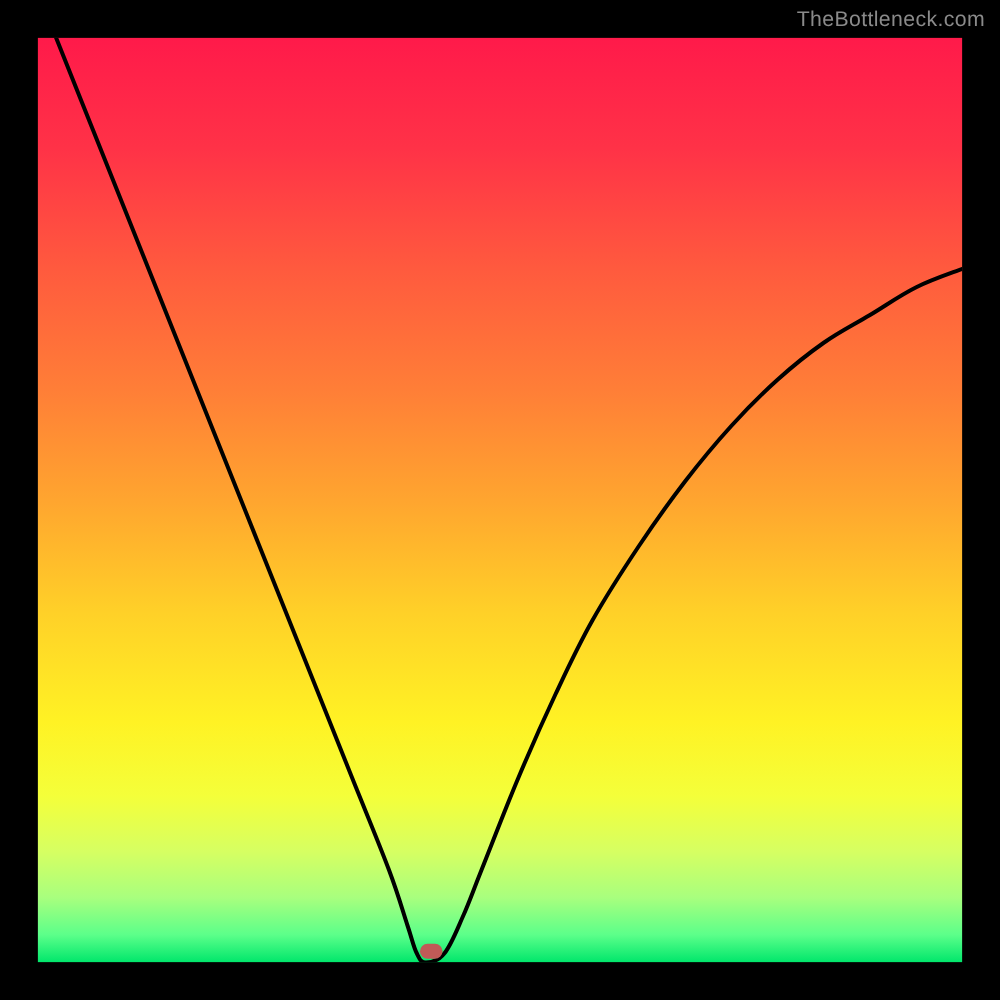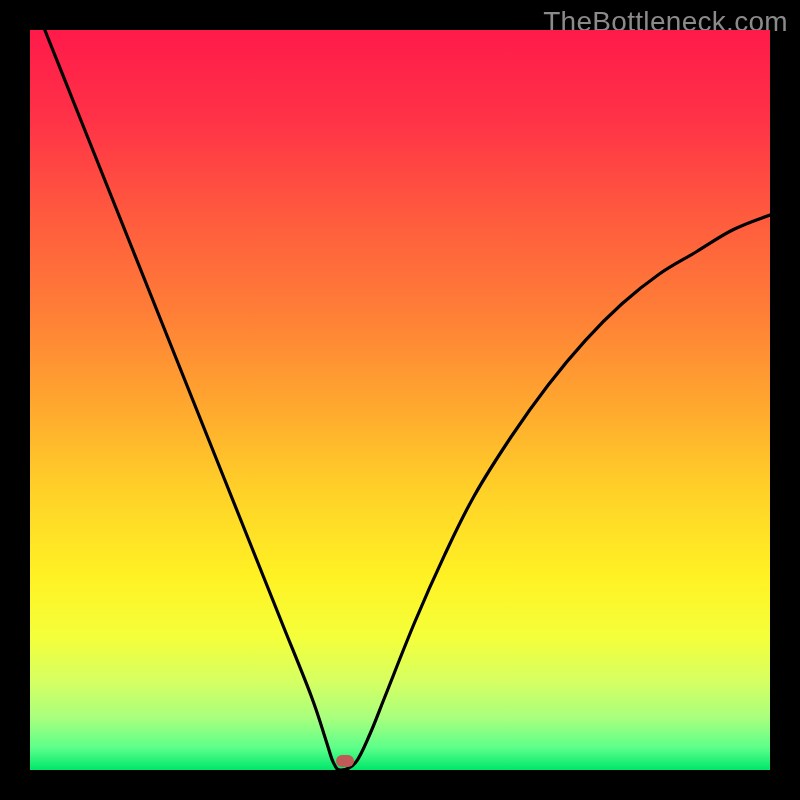--- a/index.html
+++ b/index.html
@@ -32,21 +32,21 @@
   }
   .curve-svg {
     position: absolute;
     left: 0; top: 0; width: 100%; height: 100%;
   }
   .watermark {
     position: absolute;
     top: 6px;
     right: 12px;
     color: #8a8a8a;
-    font-size: 28px;
+    font-size: 17px;
     font-weight: 400;
     letter-spacing: 0.3px;
   }
   .minpoint {
     position: absolute;
     width: 18px;
     height: 12px;
     border-radius: 6px;
     background: #c05a57;
     transform: translate(-50%, -50%);

